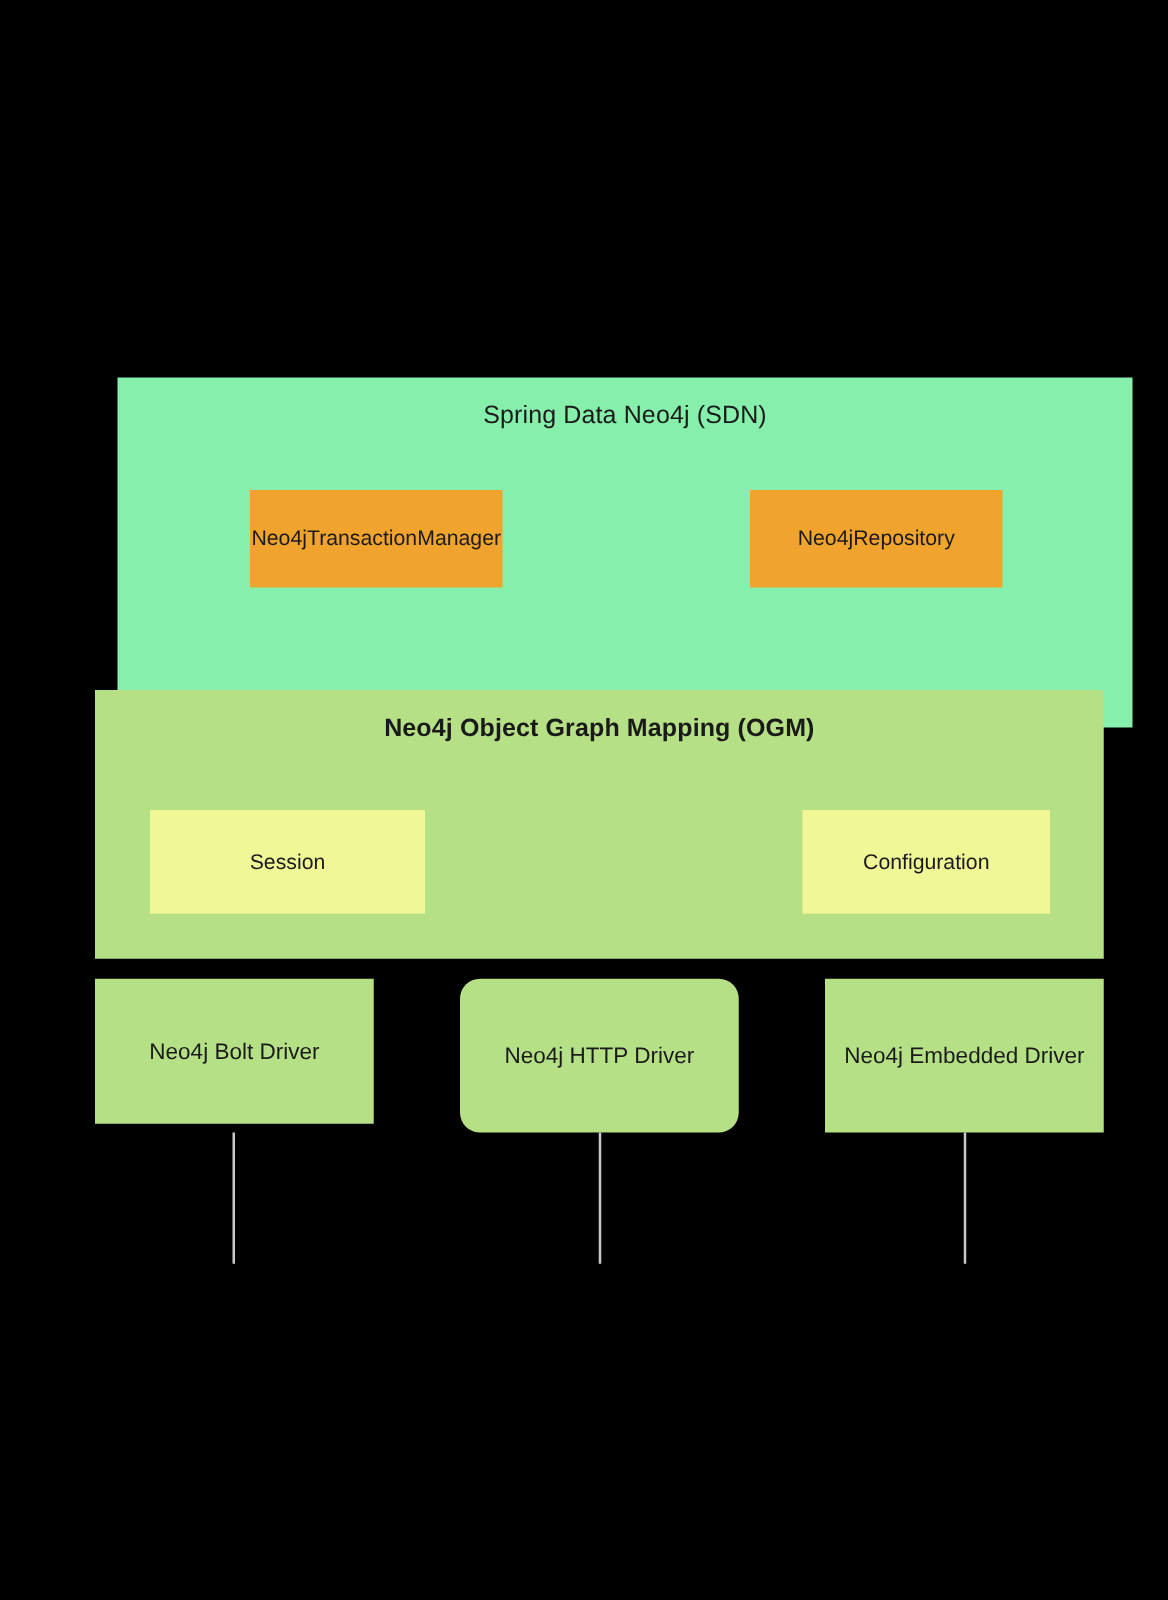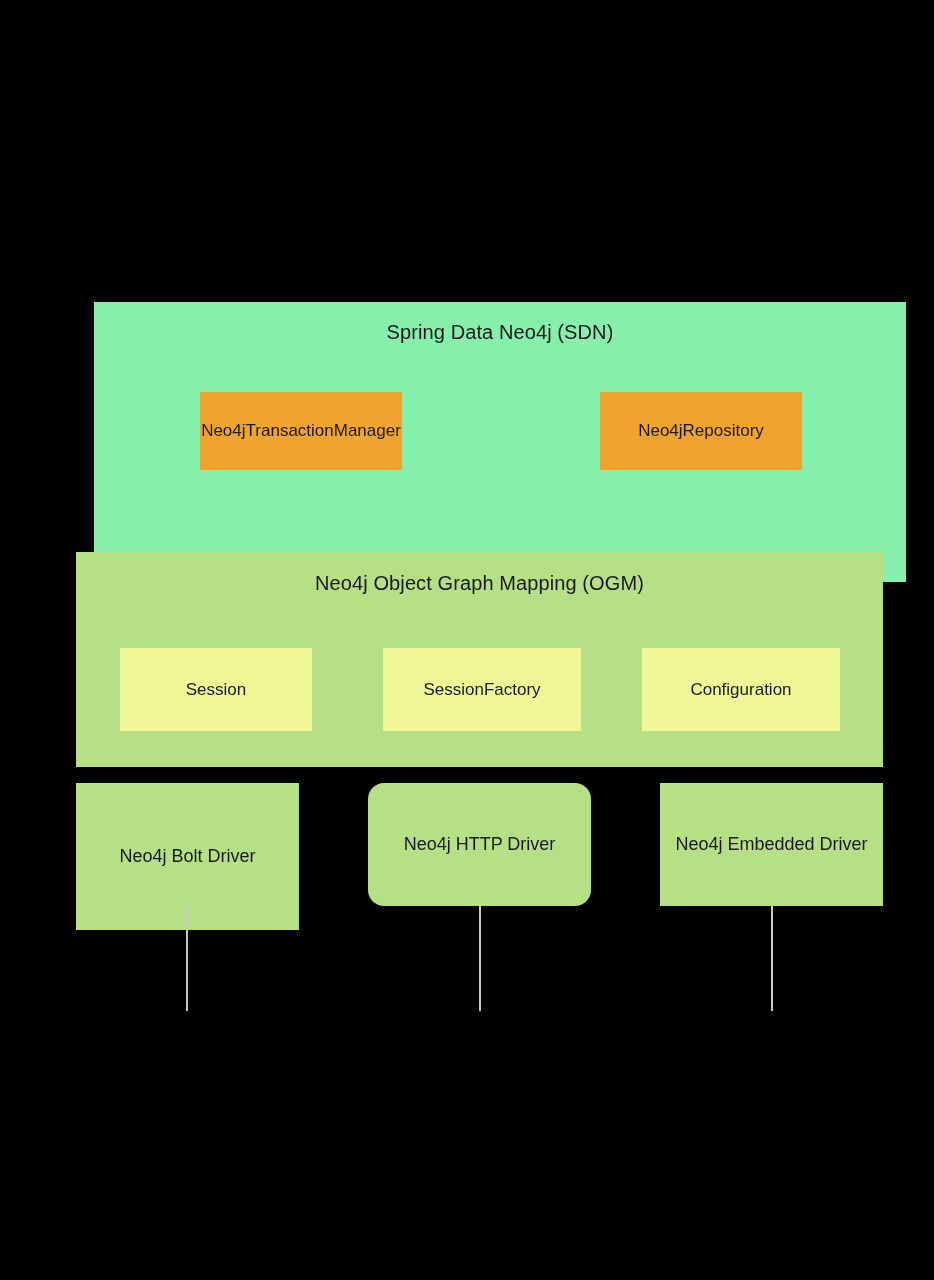--- a/index.html
+++ b/index.html
@@ -43,21 +43,21 @@
     left: 0;
     right: 0;
     text-align: center;
     color: #1a1a1a;
     font-size: 20px;
     line-height: 24px;
     letter-spacing: 0.1px;
     white-space: nowrap;
   }
   .layer-title.bold {
-    font-weight: normal;
+    font-weight: bold;
   }
 
   
   .box-label {
     position: absolute;
     left: 0;
     right: 0;
     top: 0;
     bottom: 0;
     display: flex;
@@ -92,34 +92,31 @@
     </div>
 
     <div class="node" style="left:506px; top:90px; width:202px; height:78px; background:#f0a42e;">
       <div class="box-label fs-13">Neo4jRepository</div>
     </div>
   </div>
 
   <div class="layer" style="left:76px; top:552px; width:807px; height:215px; background:#b6e085;">
     <div class="layer-title bold" style="top:19px;">Neo4j Object Graph Mapping (OGM)</div>
 
-    <div class="node" style="left:44px; top:96px; width:192px; height:83px; background:#f0f797;">
+    <div class="node" style="left:44px; top:96px; width:220px; height:83px; background:#f0f797;">
       <div class="box-label fs-13">Session</div>
     </div>
 
-    <div class="node" style="left:307px; top:96px; width:198px; height:83px; background:#f0f797;">
-      <div class="box-label fs-13">SessionFactory</div>
-    </div>
 
     <div class="node" style="left:566px; top:96px; width:198px; height:83px; background:#f0f797;padding-left:16px;">
       <div class="box-label fs-13">Configuration</div>
     </div>
   </div>
 
-  <div class="node" style="left:76px; top:783px; width:223px; height:147px; background:#b6e085;">
+  <div class="node" style="left:76px; top:783px; width:223px; height:116px; background:#b6e085;">
     <div class="box-label fs-18">Neo4j Bolt Driver</div>
   </div>
 
   <div class="node" style="left:368px; top:783px; width:223px; height:123px; background:#b6e085;border-radius:16px;">
     <div class="box-label fs-18">Neo4j HTTP Driver</div>
   </div>
 
   <div class="node" style="left:660px; top:783px; width:223px; height:123px; background:#b6e085;">
     <div class="box-label fs-18">Neo4j Embedded Driver</div>
   </div>

